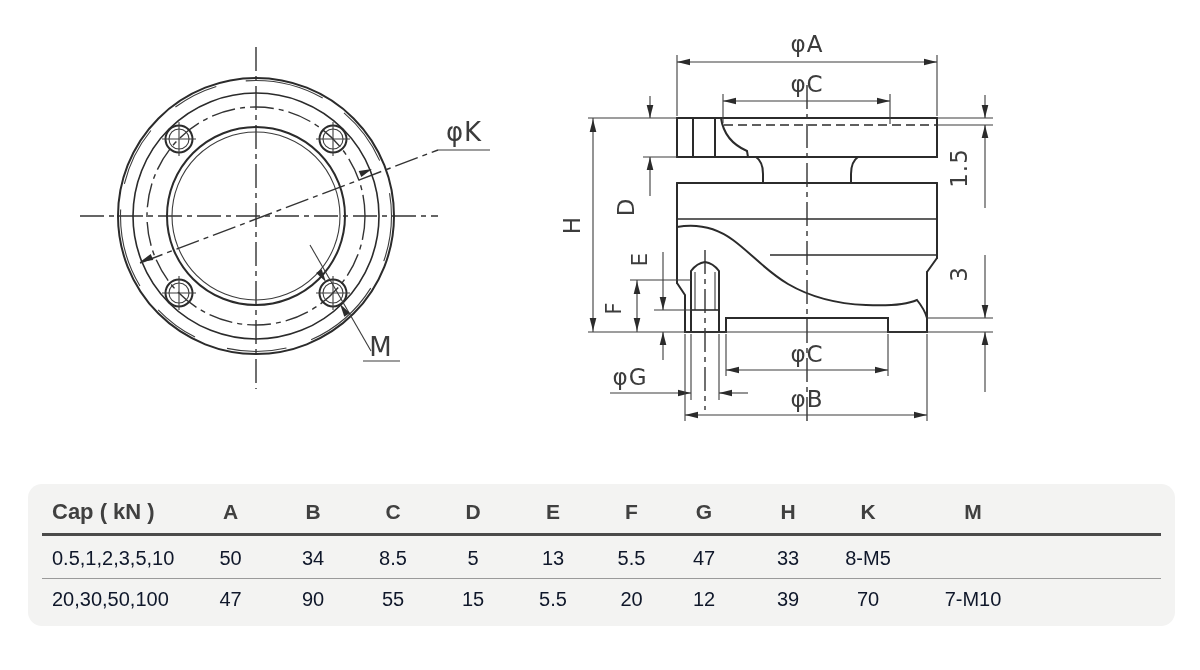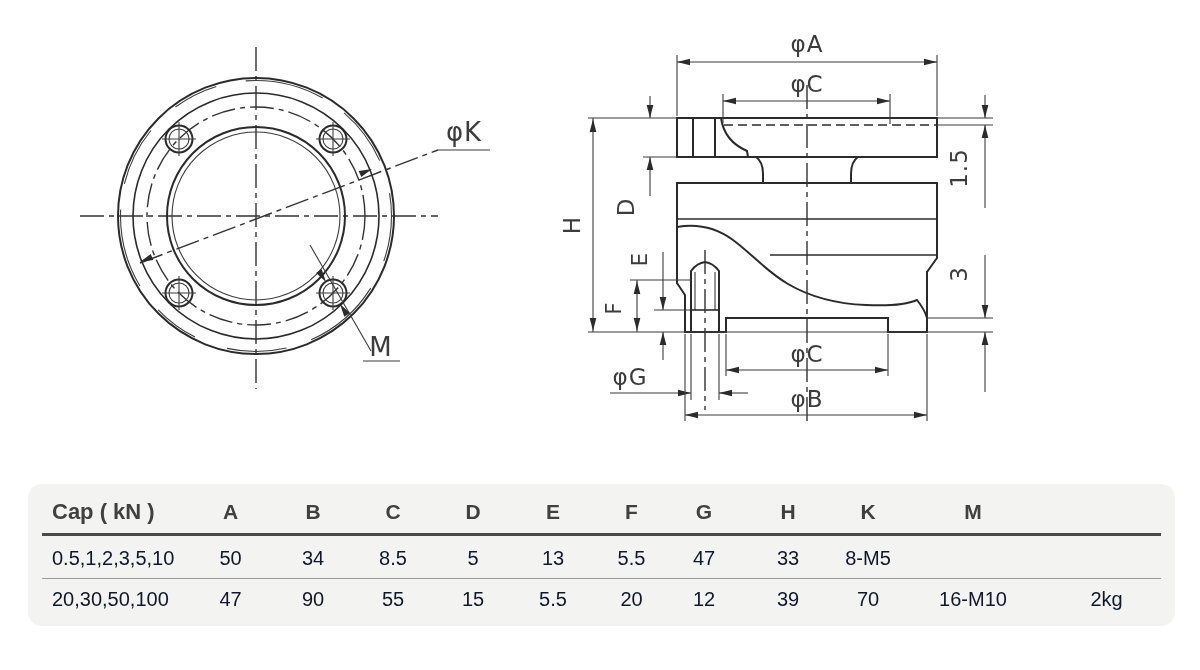--- a/index.html
+++ b/index.html
@@ -277,18 +277,17 @@
     <div class="cell first">20,30,50,100</div>
     <div class="cell">47</div>
     <div class="cell">90</div>
     <div class="cell">55</div>
     <div class="cell">15</div>
     <div class="cell">5.5</div>
     <div class="cell">20</div>
     <div class="cell">12</div>
     <div class="cell">39</div>
     <div class="cell">70</div>
-    <div class="cell">16-M10</div>
-    <div class="cell">2kg</div>
+    <div class="cell">7-M10</div>
   </div>
 </div>
 
 </div>
 
 </body></html>

